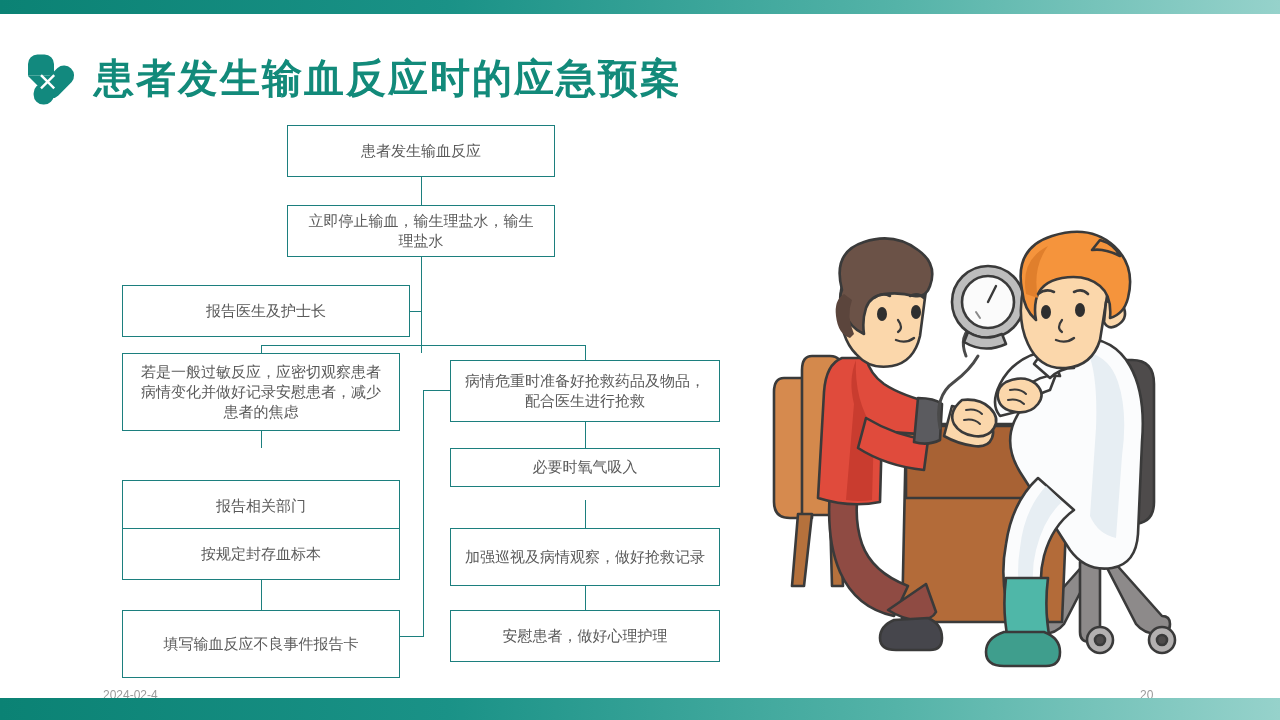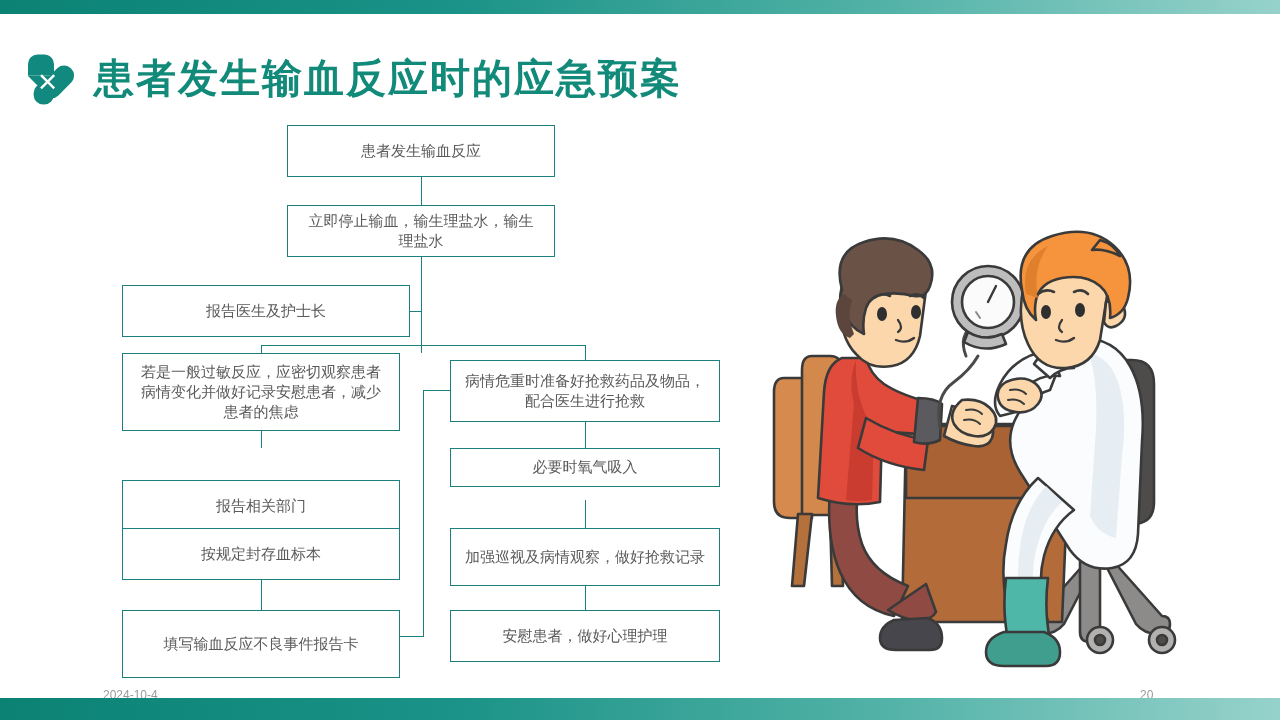--- a/index.html
+++ b/index.html
@@ -268,17 +268,17 @@
 
         <ellipse cx="276" cy="84" rx="5" ry="7" fill="#2f2f2f" stroke="none"></ellipse>
         <ellipse cx="310" cy="82" rx="5" ry="7" fill="#2f2f2f" stroke="none"></ellipse>
         <path d="M268 66 q8 -6 16 -2 M304 64 q8 -4 14 2" fill="none" stroke-width="2.6"></path>
         <path d="M292 92 q-6 8 0 12" fill="none" stroke-width="2.2"></path>
         <path d="M286 112 q10 4 18 -2" fill="none" stroke-width="2.4"></path>
       </g>
     </g>
   </svg>
 
-  <div class="footer-text" id="footer-date">2024-10-4</div>
+  <div class="footer-text" id="footer-date">2024-02-4</div>
   <div class="footer-text" id="footer-page">20</div>
 
   <div class="bar" id="bottom-bar"></div>
 </div>
 
 </body></html>

